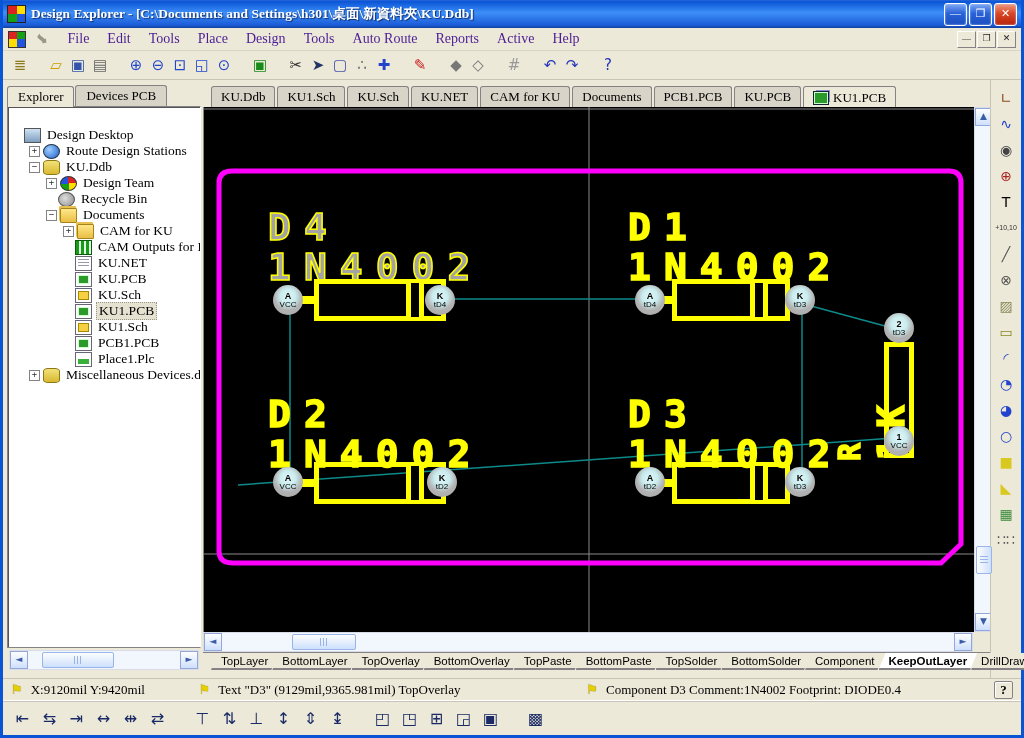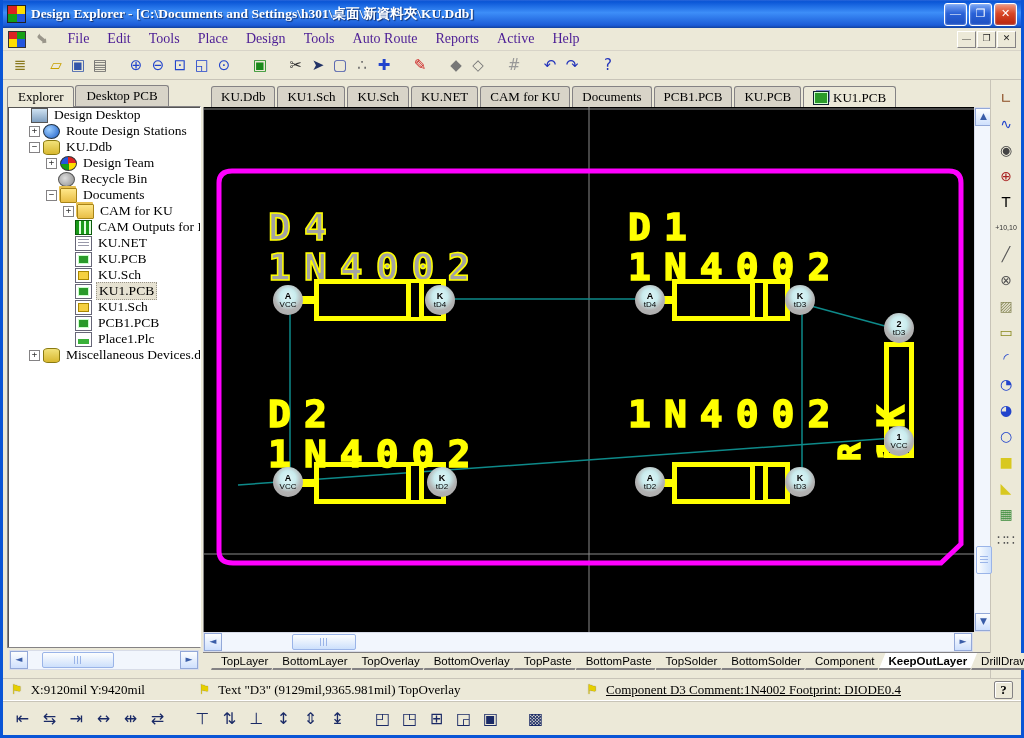--- a/index.html
+++ b/index.html
@@ -98,21 +98,21 @@
   .vlabels{position:absolute;display:flex;align-items:flex-end;gap:2px;}
   .vtext{writing-mode:vertical-rl;transform:rotate(180deg);color:#ffff00;font-family:"DejaVu Sans Mono",monospace;
          font-weight:bold;-webkit-text-stroke:1.5px #ffff00;letter-spacing:10px;}
   
   .righttb{width:30px;flex:0 0 30px;background:#ece9d8;border-left:1px solid #c8c4b8;display:flex;flex-direction:column;align-items:center;padding-top:8px;gap:6px;}
   .rico{width:22px;height:20px;text-align:center;line-height:20px;font-size:14px;font-family:"DejaVu Sans",sans-serif;color:#444;}
   .rico.tiny{font-size:7px;letter-spacing:0;line-height:20px;color:#333;font-family:"Liberation Sans",sans-serif;}
   
   .statusbar{height:21px;flex:0 0 21px;display:flex;align-items:center;background:#ece9d8;border-top:1px solid #c8c4b8;font-size:13px;}
   .flag{color:#e6cf00;text-shadow:0 0 1px #6a5a00;margin:0 8px;font-family:"DejaVu Sans",sans-serif;}
-  .seg1{width:160px;} .seg2{width:360px;} .seg3{flex:1;text-decoration:underline;}
+  .seg1{width:160px;} .seg2{width:360px;} .seg3{flex:1;}
   .helpbtn{width:17px;height:16px;border:1px solid #848284;border-radius:2px;background:#ece9d8;text-align:center;line-height:15px;font-weight:bold;margin-right:8px;box-shadow:1px 1px 0 #fff inset;}
   
   .bottomtb{height:34px;flex:0 0 34px;display:flex;align-items:center;background:#ece9d8;border-top:1px solid #fff;box-shadow:inset 0 1px 0 #c8c4b8;padding-left:8px;gap:4px;}
   .bico{width:23px;height:23px;text-align:center;line-height:23px;font-size:16px;color:#1a2a66;font-family:"DejaVu Sans",sans-serif;}
   .bico.gap{margin-left:18px;}
 </style>
 </head>
 <body>
 
 <div class="win">
@@ -171,24 +171,24 @@
       <span class="tbico gap" style="color: rgb(34, 51, 187);">↶</span>
       <span class="tbico" style="color: rgb(34, 51, 187);">↷</span>
       <span class="tbico gap" style="color: rgb(34, 51, 187);">?</span>
     </div>
 
   <div class="main">
 
     <div class="leftpanel">
       <div class="ptabs" id="ptabs">
           <div class="ptab active">Explorer</div>
-          <div class="ptab">Desktop PCB</div>
+          <div class="ptab">Devices PCB</div>
         </div>
       <div class="treebox" id="treebox">
-          <div class="trow" style="padding-left: 11px;">
+          <div class="trow" style="padding-left: 4px; margin-top: 20px;">
             <span class="expspacer"></span>
             <span class="ticon ti-desktop"></span>
             <span class="tlabel">Design Desktop</span>
           </div>
           <div class="trow" style="padding-left: 21px;">
             <span class="expbox">+</span>
             <span class="ticon ti-stations"></span>
             <span class="tlabel">Route Design Stations</span>
           </div>
           <div class="trow" style="padding-left: 21px;">
@@ -378,20 +378,21 @@
                   <div class="p1">A</div>
                   <div class="p2">VCC</div>
                 </div>
                 <div class="pad" style="left: 223px; top: 360px;">
                   <div class="p1">K</div>
                   <div class="p2">tD2</div>
                 </div>
               </div>
               <div>
                 <div class="silk" style="left: 424px; top: 287px; color: rgb(255, 255, 0);">
+                  <div>D3</div>
                   <div>1N4002</div>
                 </div>
                 <div class="dlead" style="left: 446px; top: 372px; width: 22px; height: 8px; background: rgb(255, 255, 0);"></div>
                 <div class="dlead" style="left: 586px; top: 372px; width: 10px; height: 8px; background: rgb(255, 255, 0);"></div>
                 <div class="dbody" style="left: 468px; top: 355px; width: 118px; height: 42px; border-color: rgb(255, 255, 0);"></div>
                 <div class="dband" style="left: 546px; top: 359px; width: 18px; height: 34px; border-color: rgb(255, 255, 0);"></div>
                 <div class="pad" style="left: 431px; top: 360px;">
                   <div class="p1">A</div>
                   <div class="p2">tD2</div>
                 </div>

